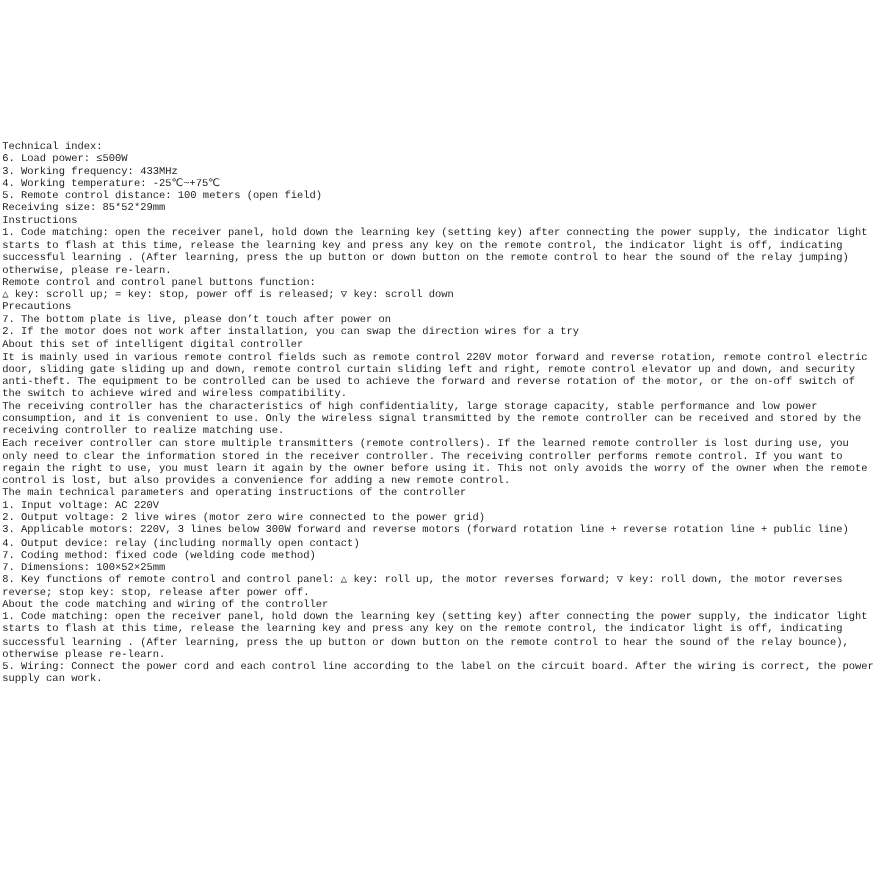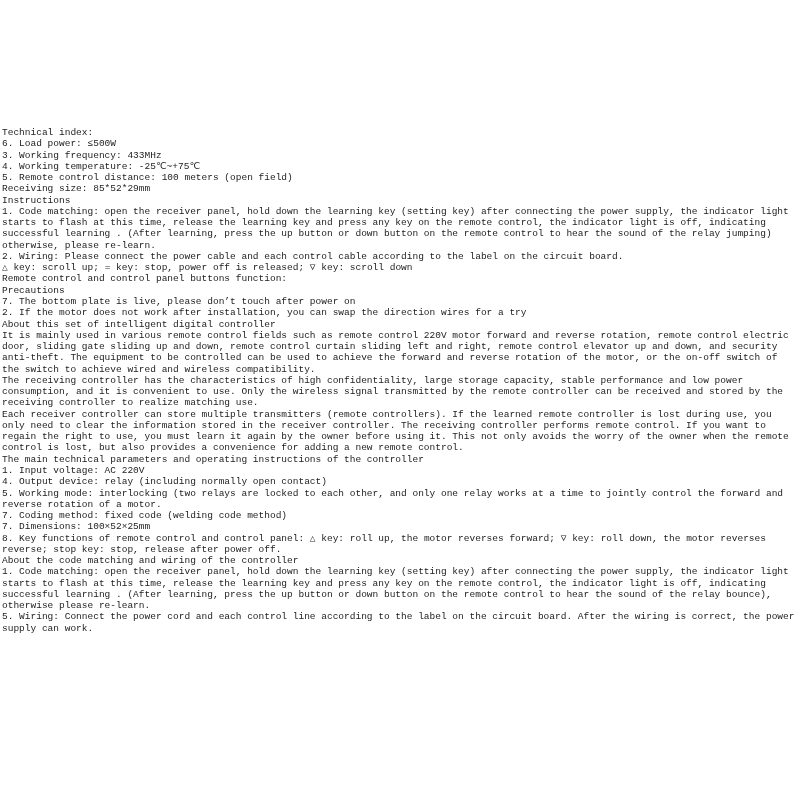--- a/index.html
+++ b/index.html
@@ -37,34 +37,34 @@
 <div class="page">
   <div class="doc" id="doc" style="color: rgb(28, 28, 28);">
       <div class="line">Technical index:</div>
       <div class="line">6. Load power: ≤500W</div>
       <div class="line">3. Working frequency: 433MHz</div>
       <div class="line">4. Working temperature: -25℃~+75℃</div>
       <div class="line">5. Remote control distance: 100 meters (open field)</div>
       <div class="line">Receiving size: 85*52*29mm</div>
       <div class="line">Instructions</div>
       <div class="line">1. Code matching: open the receiver panel, hold down the learning key (setting key) after connecting the power supply, the indicator light starts to flash at this time, release the learning key and press any key on the remote control, the indicator light is off, indicating successful learning . (After learning, press the up button or down button on the remote control to hear the sound of the relay jumping) otherwise, please re-learn.</div>
-      <div class="line">2. Wiring: Please connect the power cable and each control cable according to the label on the circuit board.</div>
+      <div class="line">Remote control and control panel buttons function:</div>
       <div class="line">△ key: scroll up; = key: stop, power off is released; ▽ key: scroll down</div>
-      <div class="line">Remote control and control panel buttons function:</div>
       <div class="line">Precautions</div>
       <div class="line">7. The bottom plate is live, please don’t touch after power on</div>
       <div class="line">2. If the motor does not work after installation, you can swap the direction wires for a try</div>
       <div class="line">About this set of intelligent digital controller</div>
       <div class="line">It is mainly used in various remote control fields such as remote control 220V motor forward and reverse rotation, remote control electric door, sliding gate sliding up and down, remote control curtain sliding left and right, remote control elevator up and down, and security anti-theft. The equipment to be controlled can be used to achieve the forward and reverse rotation of the motor, or the on-off switch of the switch to achieve wired and wireless compatibility.</div>
       <div class="line">The receiving controller has the characteristics of high confidentiality, large storage capacity, stable performance and low power consumption, and it is convenient to use. Only the wireless signal transmitted by the remote controller can be received and stored by the receiving controller to realize matching use.</div>
       <div class="line">Each receiver controller can store multiple transmitters (remote controllers). If the learned remote controller is lost during use, you only need to clear the information stored in the receiver controller. The receiving controller performs remote control. If you want to regain the right to use, you must learn it again by the owner before using it. This not only avoids the worry of the owner when the remote control is lost, but also provides a convenience for adding a new remote control.</div>
       <div class="line">The main technical parameters and operating instructions of the controller</div>
       <div class="line">1. Input voltage: AC 220V</div>
+      <div class="line">2. Output voltage: 2 live wires (motor zero wire connected to the power grid)</div>
+      <div class="line">3. Applicable motors: 220V, 3 lines below 300W forward and reverse motors (forward rotation line + reverse rotation line + public line)</div>
       <div class="line">4. Output device: relay (including normally open contact)</div>
-      <div class="line">5. Working mode: interlocking (two relays are locked to each other, and only one relay works at a time to jointly control the forward and reverse rotation of a motor.</div>
       <div class="line">7. Coding method: fixed code (welding code method)</div>
       <div class="line">7. Dimensions: 100×52×25mm</div>
       <div class="line">8. Key functions of remote control and control panel: △ key: roll up, the motor reverses forward; ▽ key: roll down, the motor reverses reverse; stop key: stop, release after power off.</div>
       <div class="line">About the code matching and wiring of the controller</div>
       <div class="line">1. Code matching: open the receiver panel, hold down the learning key (setting key) after connecting the power supply, the indicator light starts to flash at this time, release the learning key and press any key on the remote control, the indicator light is off, indicating successful learning . (After learning, press the up button or down button on the remote control to hear the sound of the relay bounce), otherwise please re-learn.</div>
       <div class="line">5. Wiring: Connect the power cord and each control line according to the label on the circuit board. After the wiring is correct, the power supply can work.</div>
     </div>
 </div>
 
 </body></html>

